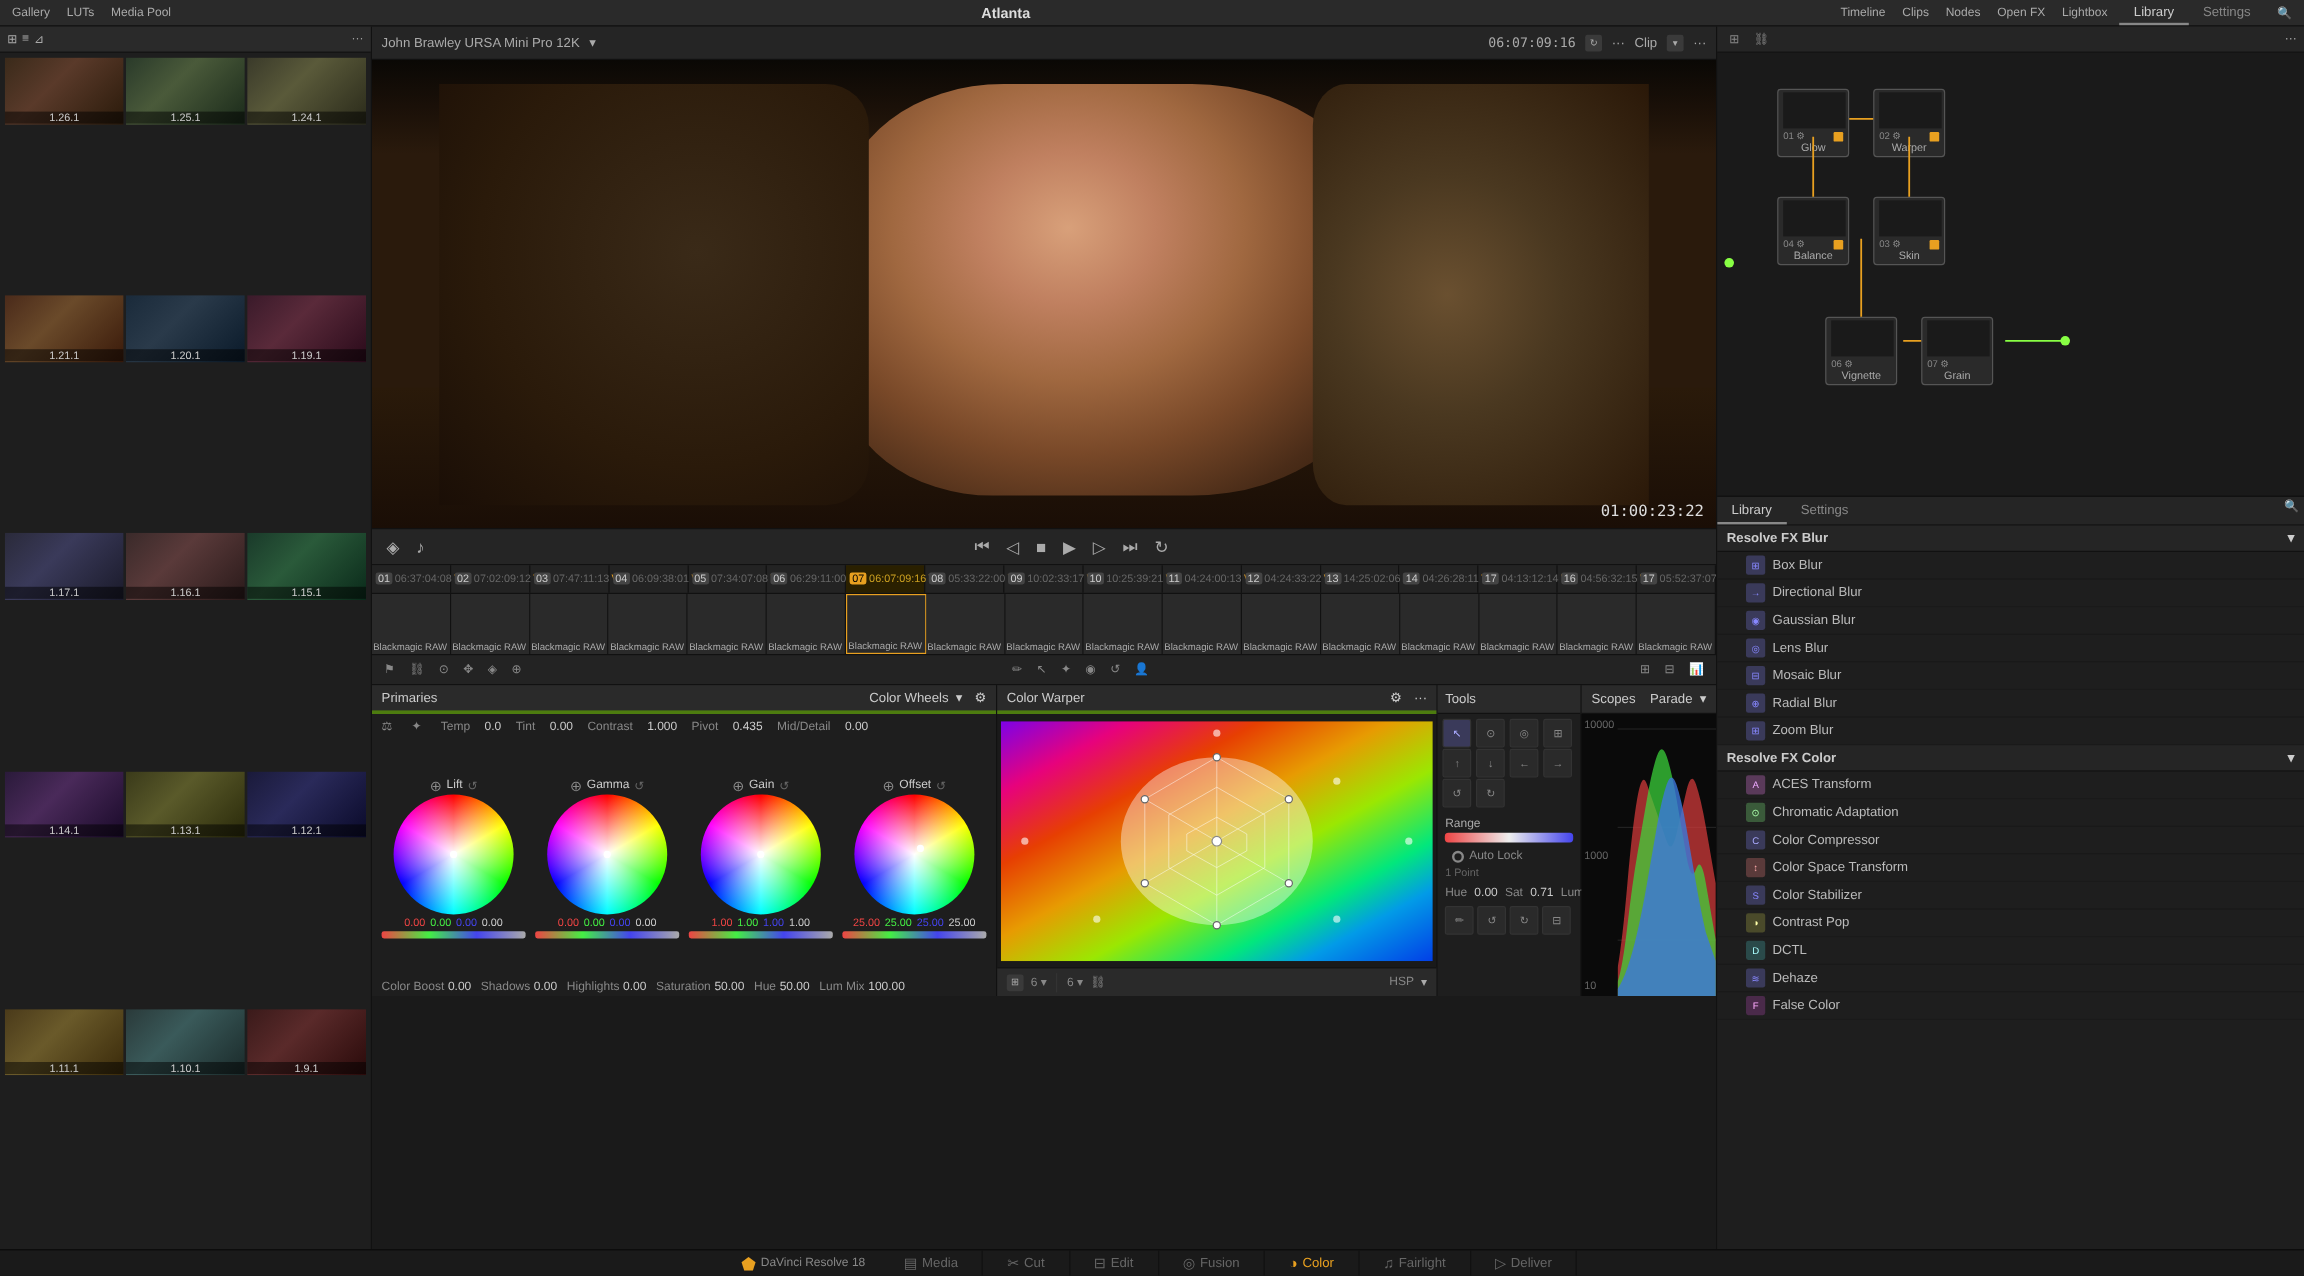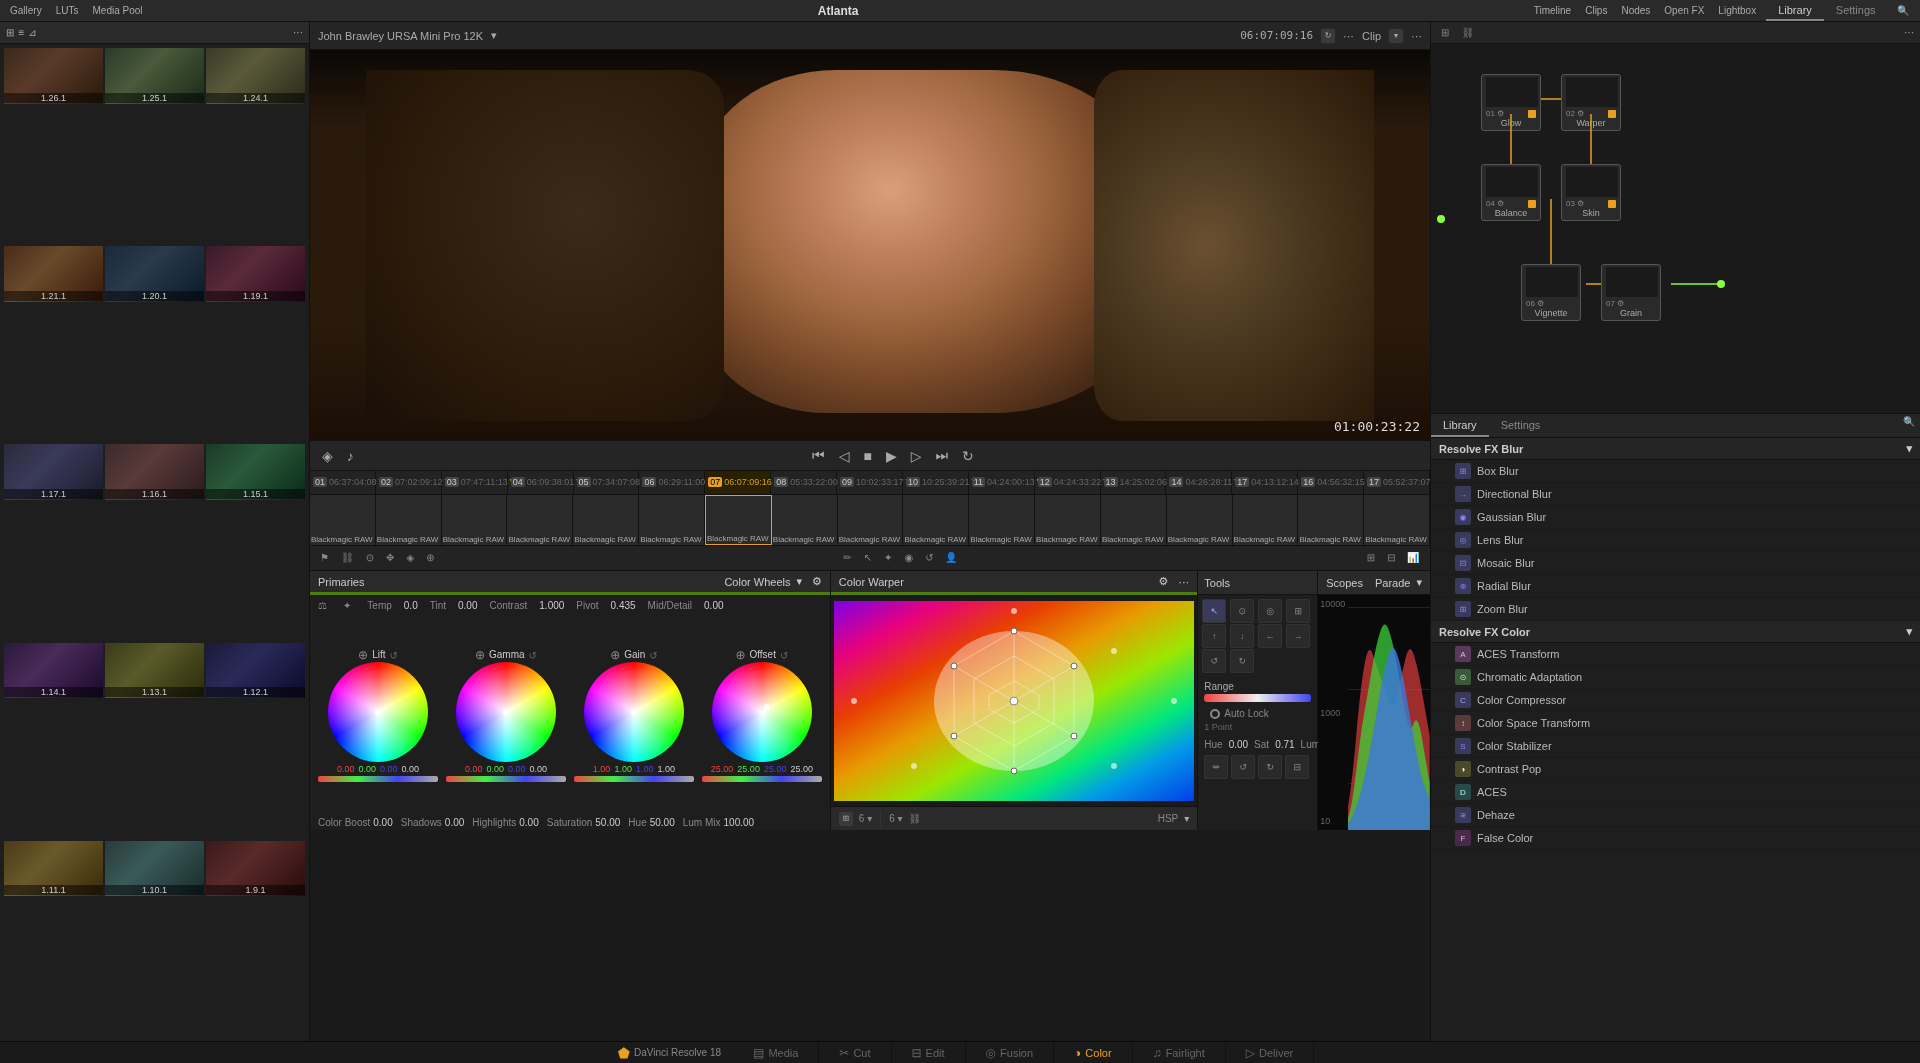--- a/index.html
+++ b/index.html
@@ -1409,21 +1409,21 @@
         <div class="fx-item">
           <div class="fx-icon">S</div>
           <span>Color Stabilizer</span>
         </div>
         <div class="fx-item">
           <div class="fx-icon" style="background:#4a4a2a;color:#ffa;">◑</div>
           <span>Contrast Pop</span>
         </div>
         <div class="fx-item">
           <div class="fx-icon" style="background:#2a4a4a;color:#aff;">D</div>
-          <span>ACES</span>
+          <span>DCTL</span>
         </div>
         <div class="fx-item">
           <div class="fx-icon">≋</div>
           <span>Dehaze</span>
         </div>
         <div class="fx-item">
           <div class="fx-icon" style="background:#4a2a4a;color:#faf;">F</div>
           <span>False Color</span>
         </div>
       </div>

